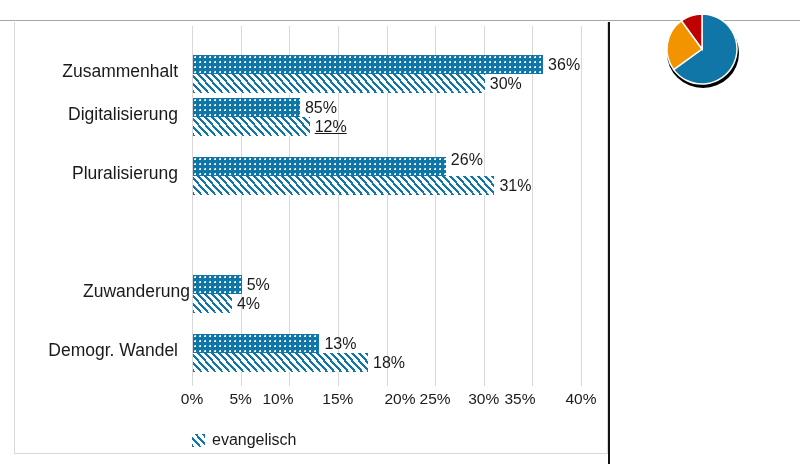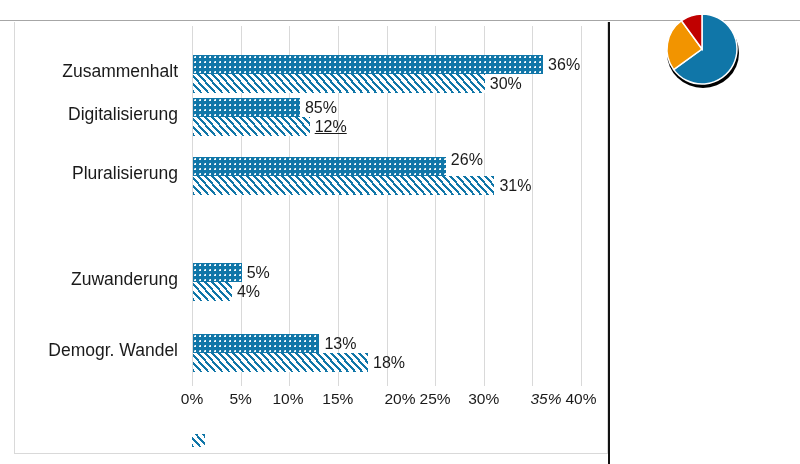--- a/index.html
+++ b/index.html
@@ -226,51 +226,52 @@
         <div class="bar evang" style="left: 1px; width: 116.7px; top: 32px;"></div>
         <div class="bar-value" style="left: 122.7px; top: 32px; text-decoration: underline;">12%</div>
       </div>
       <div class="cat-row" style="top: 118px;">
         <div class="cat-label" style="top: 18.5px; right: 403px;">Pluralisierung</div>
         <div class="bar kath" style="left: 1px; width: 252.85px; top: 13px;"></div>
         <div class="bar-value" style="left: 258.85px; top: 6px;">26%</div>
         <div class="bar evang" style="left: 1px; width: 301.475px; top: 32px;"></div>
         <div class="bar-value" style="left: 307.475px; top: 32px; text-align: right;">31%</div>
       </div>
-      <div class="cat-row" style="top: 224px;">
+      <div class="cat-row" style="top: 236px; padding-left: 12px;">
         <div class="cat-label" style="top: 18.5px; right: 403px;">Zuwanderung</div>
         <div class="bar kath" style="left: 1px; width: 48.625px; top: 13px;"></div>
         <div class="bar-value" style="left: 54.625px; top: 13px;">5%</div>
         <div class="bar evang" style="left: 1px; width: 38.9px; top: 32px;"></div>
         <div class="bar-value" style="left: 44.9px; top: 32px;">4%</div>
       </div>
       <div class="cat-row" style="top: 295px;">
         <div class="cat-label" style="top: 18.5px; right: 403px;">Demogr. Wandel</div>
         <div class="bar kath" style="left: 1px; width: 126.425px; top: 13px;"></div>
         <div class="bar-value" style="left: 132.425px; top: 13px;">13%</div>
         <div class="bar evang" style="left: 1px; width: 175.05px; top: 32px;"></div>
         <div class="bar-value" style="left: 181.05px; top: 32px;">18%</div>
       </div>
     </div>
 
   <div class="xticks" id="xticks">
       <div class="xtick" style="left: 0px;">0%</div>
       <div class="xtick" style="left: 48.625px;">5%</div>
-      <div class="xtick" style="left: 96px;">10%</div>
+      <div class="xtick" style="left: 86px;">10%</div>
       <div class="xtick" style="left: 145.875px; text-align: center;">15%</div>
       <div class="xtick" style="left: 208px;">20%</div>
       <div class="xtick" style="left: 243.125px;">25%</div>
       <div class="xtick" style="left: 291.75px;">30%</div>
-      <div class="xtick" style="left: 354px; font-style: italic;">35%</div>
+      <div class="xtick" style="left: 328px;">35%</div>
       <div class="xtick" style="left: 389px; text-align: center;">40%</div>
     </div>
 
   <div class="legend" id="legend">
       <div class="legend-item">
         <span class="swatch evang"></span>
+        <span>evangelisch</span>
       </div>
     </div>
 
   <div class="pie-logo">
     <svg viewBox="0 0 94 86" width="94" height="86">
       <ellipse cx="47" cy="47" rx="36" ry="35" fill="#000000"></ellipse>
       <g id="pie-slices">
           <path d="M 46 43 L 46 8 A 35 35 0 1 1 17.684405196876842 63.572483830236564 Z" fill="#1076a8" stroke="#ffffff" stroke-width="1.5"></path>
           <path d="M 46 43 L 17.684405196876842 63.572483830236564 A 35 35 0 0 1 25.427516169763436 14.684405196876842 Z" fill="#f29400" stroke="#ffffff" stroke-width="1.5"></path>
           <path d="M 46 43 L 25.427516169763436 14.684405196876842 A 35 35 0 0 1 45.99999999999999 8 Z" fill="#c00000" stroke="#ffffff" stroke-width="1.5"></path>

